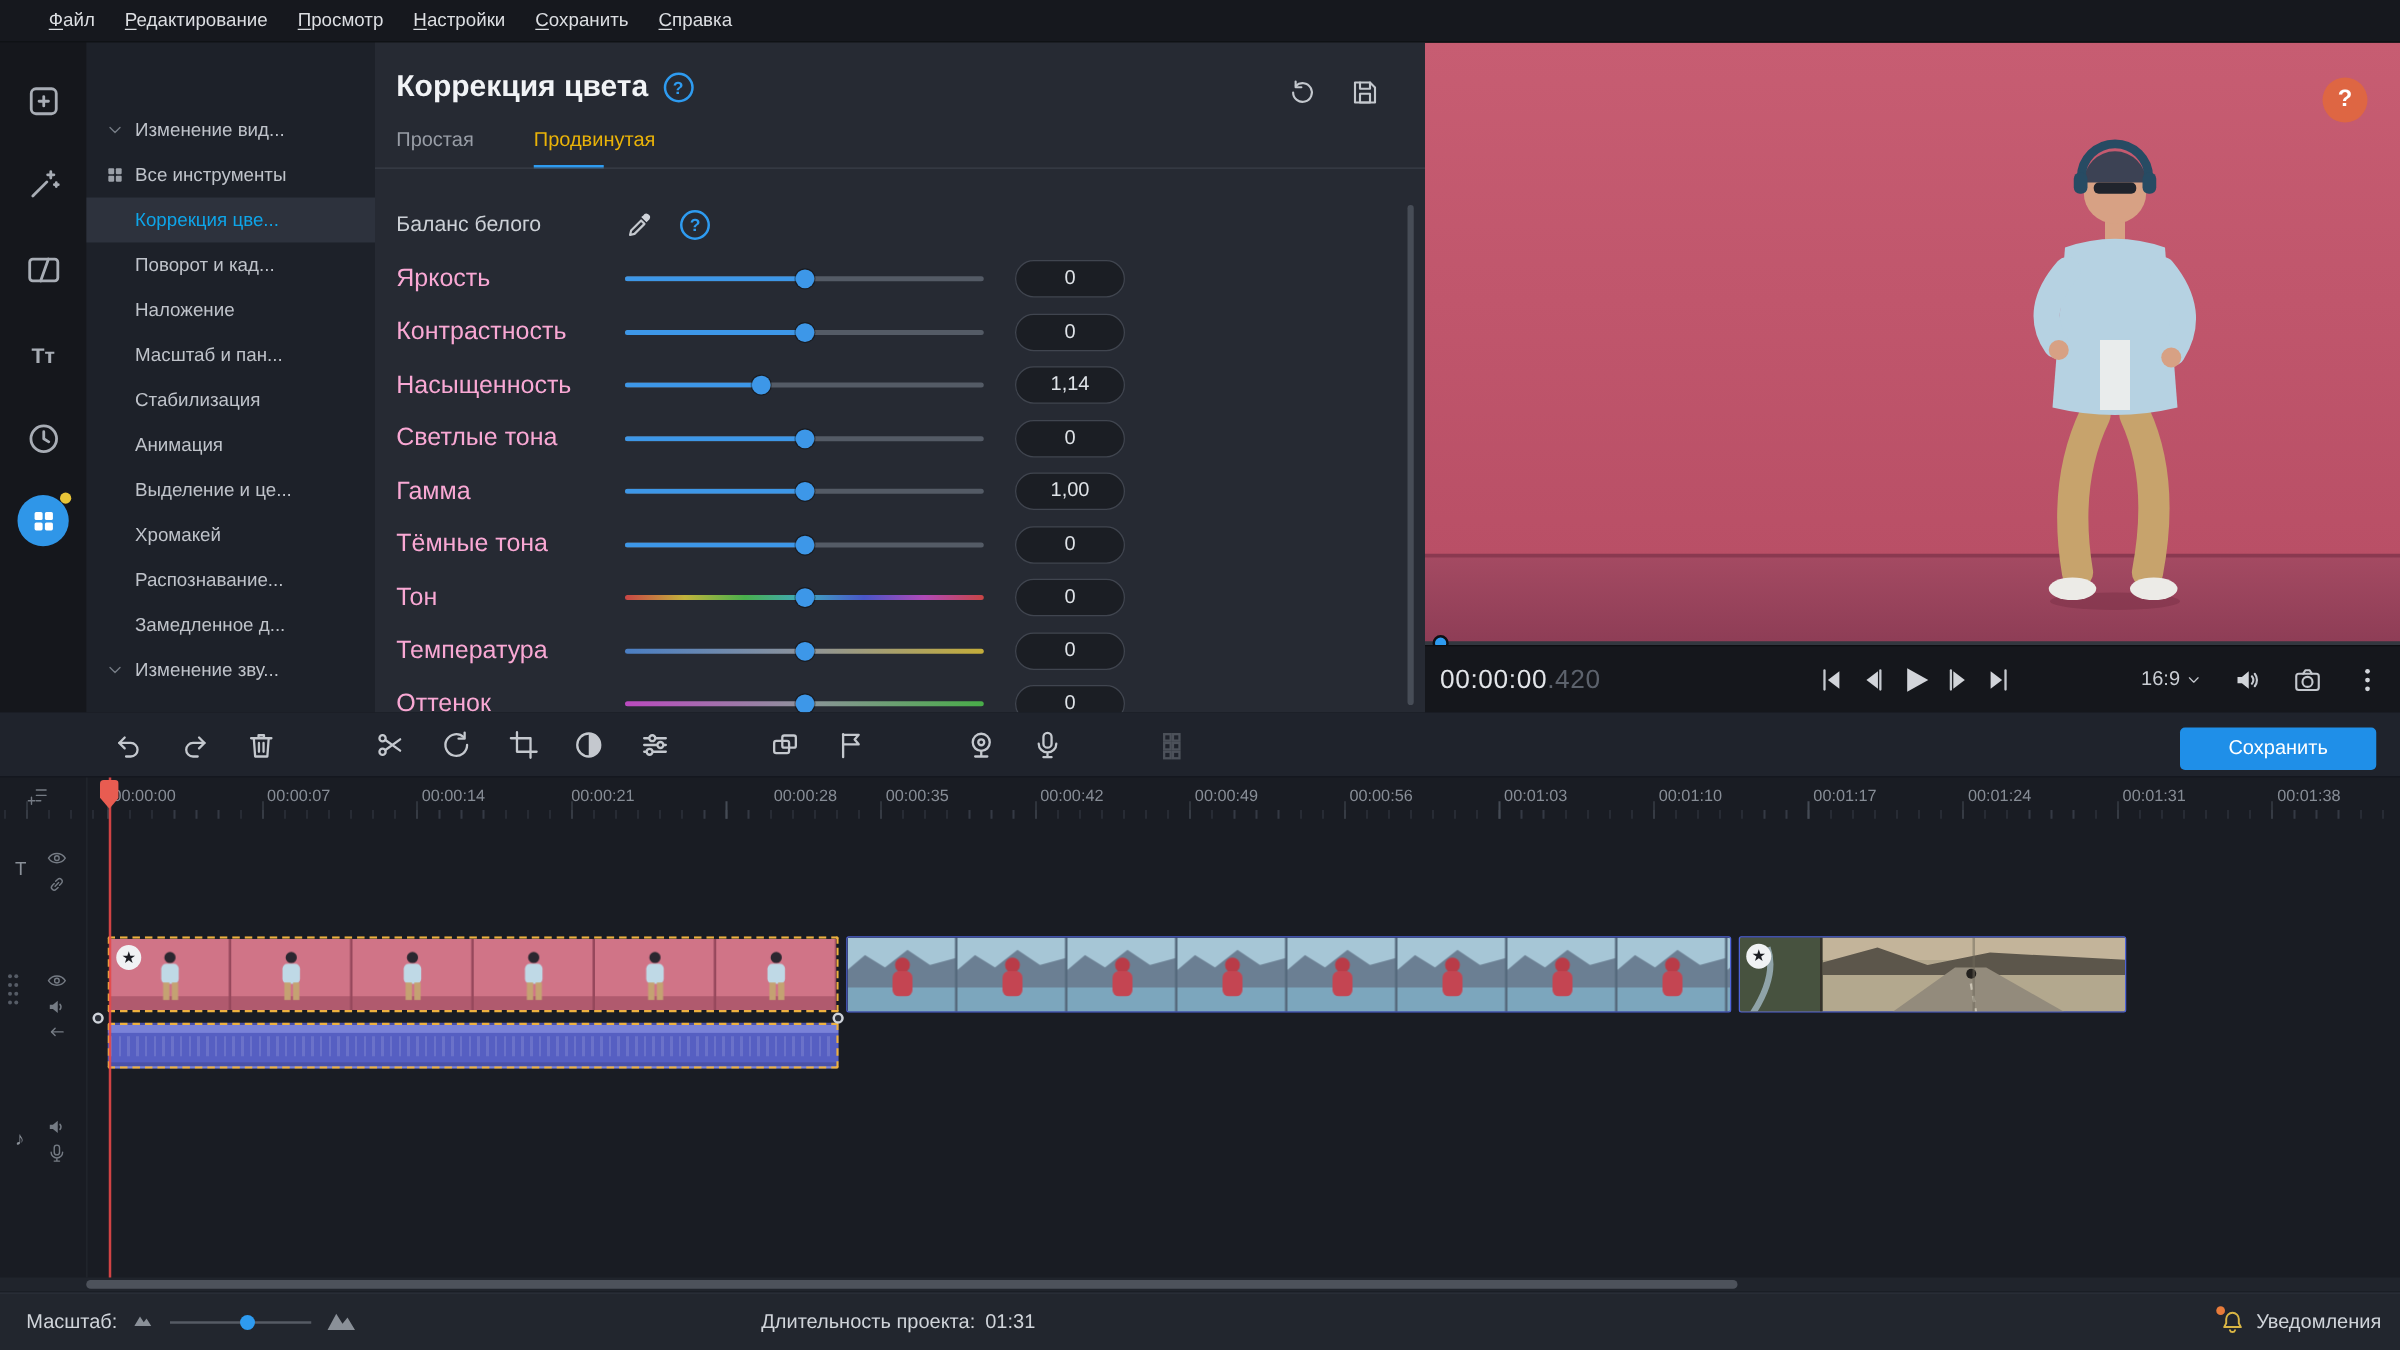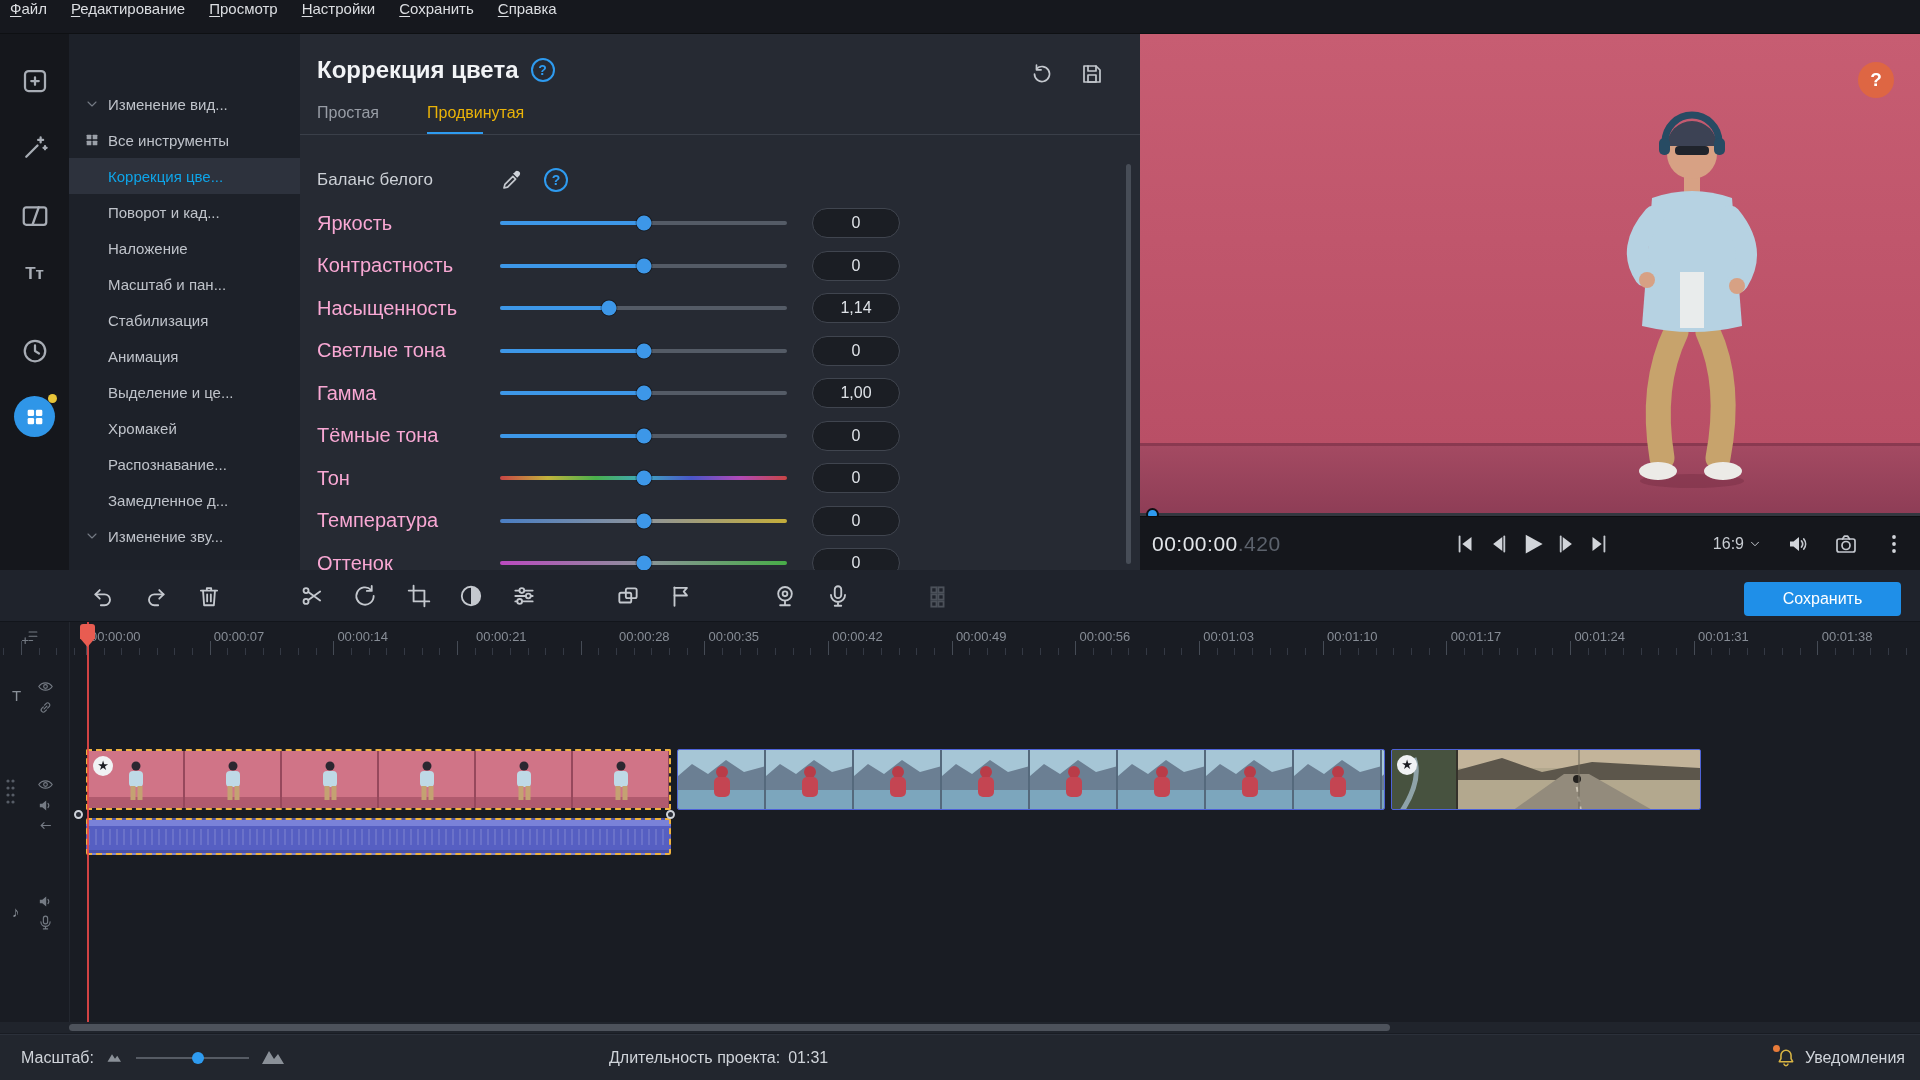--- a/index.html
+++ b/index.html
@@ -1,21 +1,21 @@
 <!DOCTYPE html>
 <html><head>
 <meta charset="utf-8">
 <style>
 *{margin:0;padding:0;box-sizing:border-box}
 html,body{background:#0b0c0f}
 body{font-family:"Liberation Sans","DejaVu Sans",sans-serif;color:#dcdfe3;-webkit-font-smoothing:antialiased}
 #app{position:relative;width:1920px;height:1080px;background:#14161b;overflow:hidden}
 
 
-#menubar{position:absolute;left:0;top:0;width:1920px;height:34px;background:#16181e;border-bottom:1px solid #0e1013;display:flex;align-items:flex-start;gap:24px;padding-left:10px}
+#menubar{position:absolute;left:0;top:0;width:1920px;height:34px;background:#16181e;border-bottom:1px solid #0e1013;display:flex;align-items:center;gap:24px;padding-left:39px}
 .menu-item{display:inline-block;font-size:15px;color:#dcdee2;cursor:default}
 .menu-item::first-letter{text-decoration:underline;text-underline-offset:2px}
 
 
 #main{position:absolute;left:0;top:34px;width:1920px;height:536px}
 #rail{position:absolute;left:0;top:0;width:69px;height:536px;background:#15171c}
 #toolpanel{position:absolute;left:69px;top:0;width:231px;height:536px;background:#1d2129;overflow:hidden;padding-top:52px}
 #settings{position:absolute;left:300px;top:0;width:840px;height:536px;background:#262a33;overflow:hidden}
 #preview{position:absolute;left:1140px;top:0;width:780px;height:536px;background:#0b0c0e;overflow:hidden}
 
@@ -151,21 +151,21 @@
             <path d="M16.5 3.5v4M14.5 5.5h4"></path>
             <path d="M20 10.5v2.5M18.8 11.8h2.5"></path>
           </svg>
       </span>
       <span class="rail-ic" style="top:164px">
         <svg class="sic-rail" viewBox="0 0 24 24" width="30" height="30">
             <rect x="3" y="5" width="18" height="14" rx="2"></rect>
             <path d="M10 19L15 5"></path>
           </svg>
       </span>
-      <span class="rail-ic rail-tt" style="top:222px">Тт</span>
+      <span class="rail-ic rail-tt" style="top:233px">Тт</span>
       <span class="rail-ic" style="top:299px">
         <svg class="sic-rail" viewBox="0 0 24 24" width="30" height="30">
             <circle cx="12" cy="12" r="8.2"></circle>
             <path d="M12 7.5V12l3.2 2"></path>
           </svg>
       </span>
       <span class="rail-blue" style="top:362px">
         <svg viewBox="0 0 24 24" width="22" height="22">
             <g fill="#ffffff">
               <rect x="4" y="4" width="7" height="7" rx="1.4"></rect>
@@ -607,21 +607,21 @@
     </div>
 
     <div class="ruler">
       <div class="ticks-minor"></div>
       <div class="ticks-major"></div>
       <div>
 
       <span class="ruler-label" style="left: 90px;">00:00:00</span>
           <span class="ruler-label" style="left: 213.7px;">00:00:07</span>
           <span class="ruler-label" style="left: 337.4px;">00:00:14</span>
-          <span class="ruler-label" style="left: 476px;">00:00:21</span>
+          <span class="ruler-label" style="left: 457px;">00:00:21</span>
           <span class="ruler-label" style="left: 619px;">00:00:28</span>
           <span class="ruler-label" style="left: 708.5px;">00:00:35</span>
           <span class="ruler-label" style="left: 832.2px; text-align: right;">00:00:42</span>
           <span class="ruler-label" style="left: 955.9px;">00:00:49</span>
           <span class="ruler-label" style="left: 1079.6px;">00:00:56</span>
           <span class="ruler-label" style="left: 1203.3px;">00:01:03</span>
           <span class="ruler-label" style="left: 1327px;">00:01:10</span>
           <span class="ruler-label" style="left: 1450.7px;">00:01:17</span>
           <span class="ruler-label" style="left: 1574.4px;">00:01:24</span>
           <span class="ruler-label" style="left: 1698.1px;">00:01:31</span>

